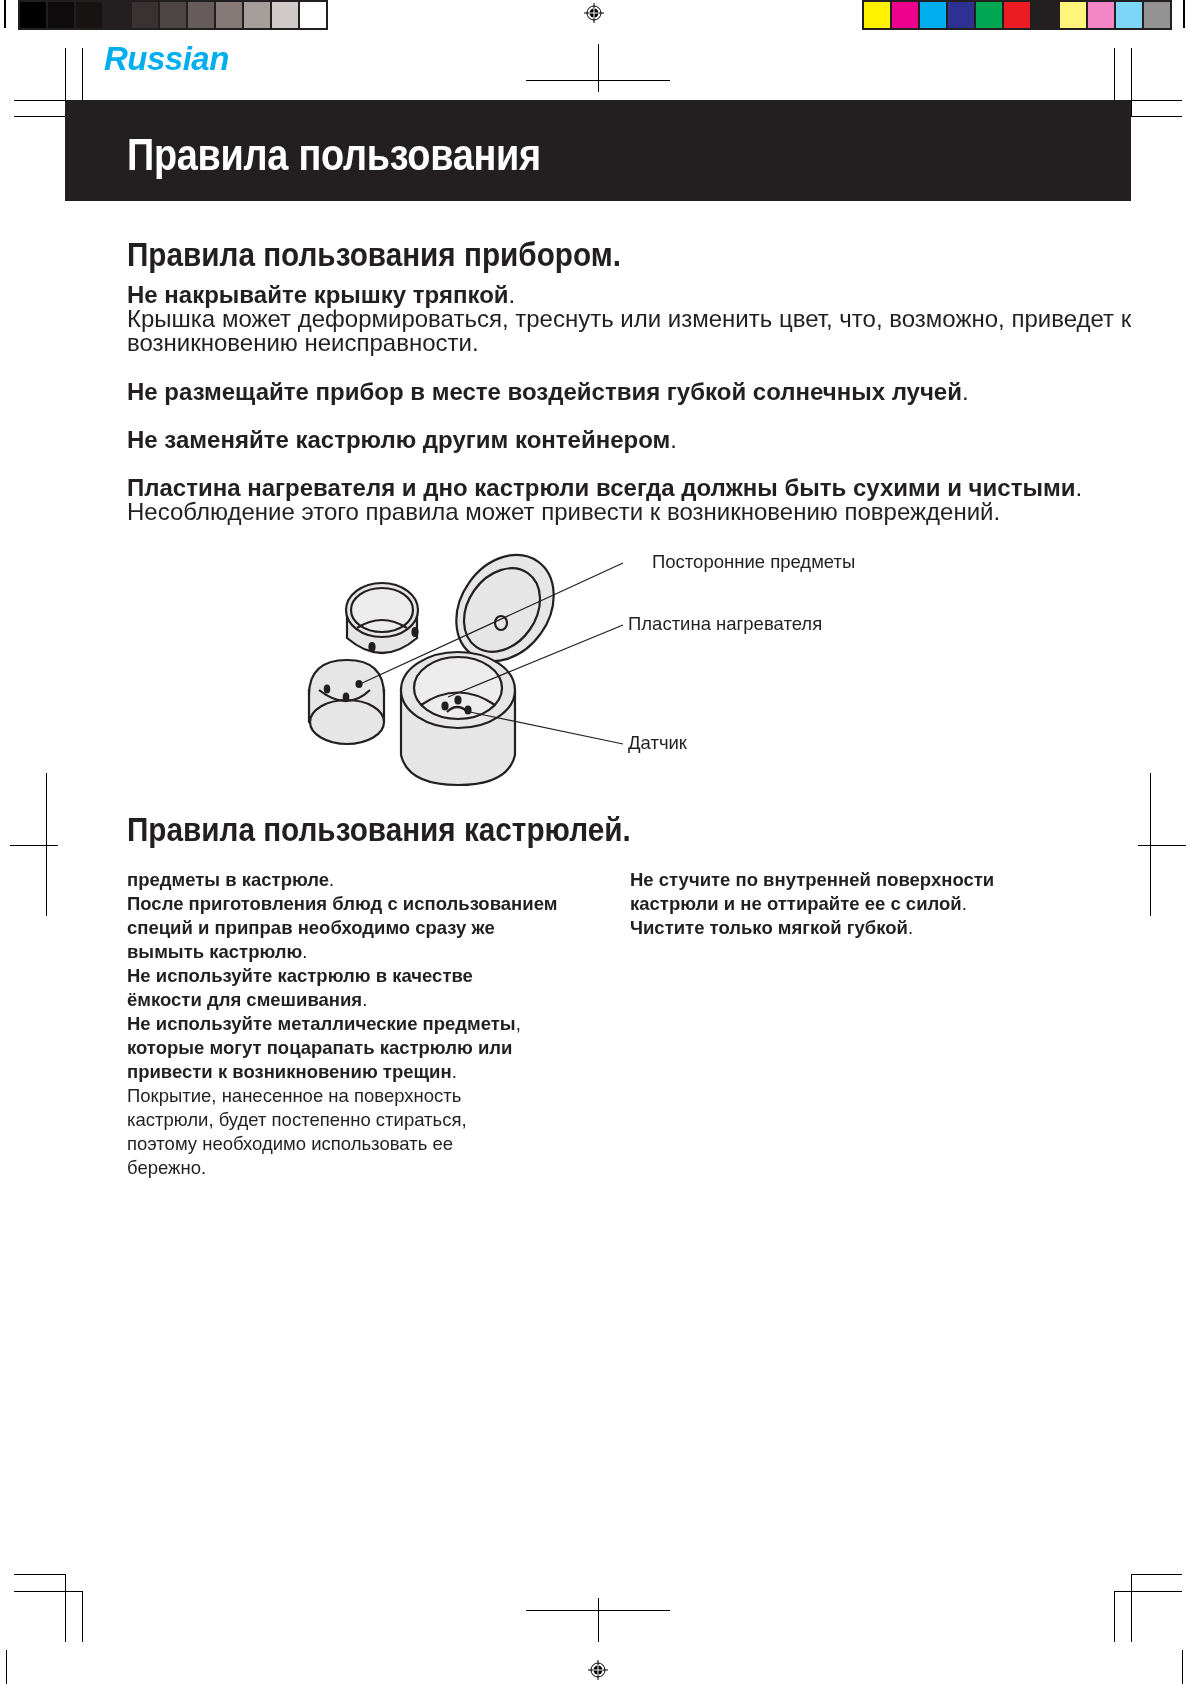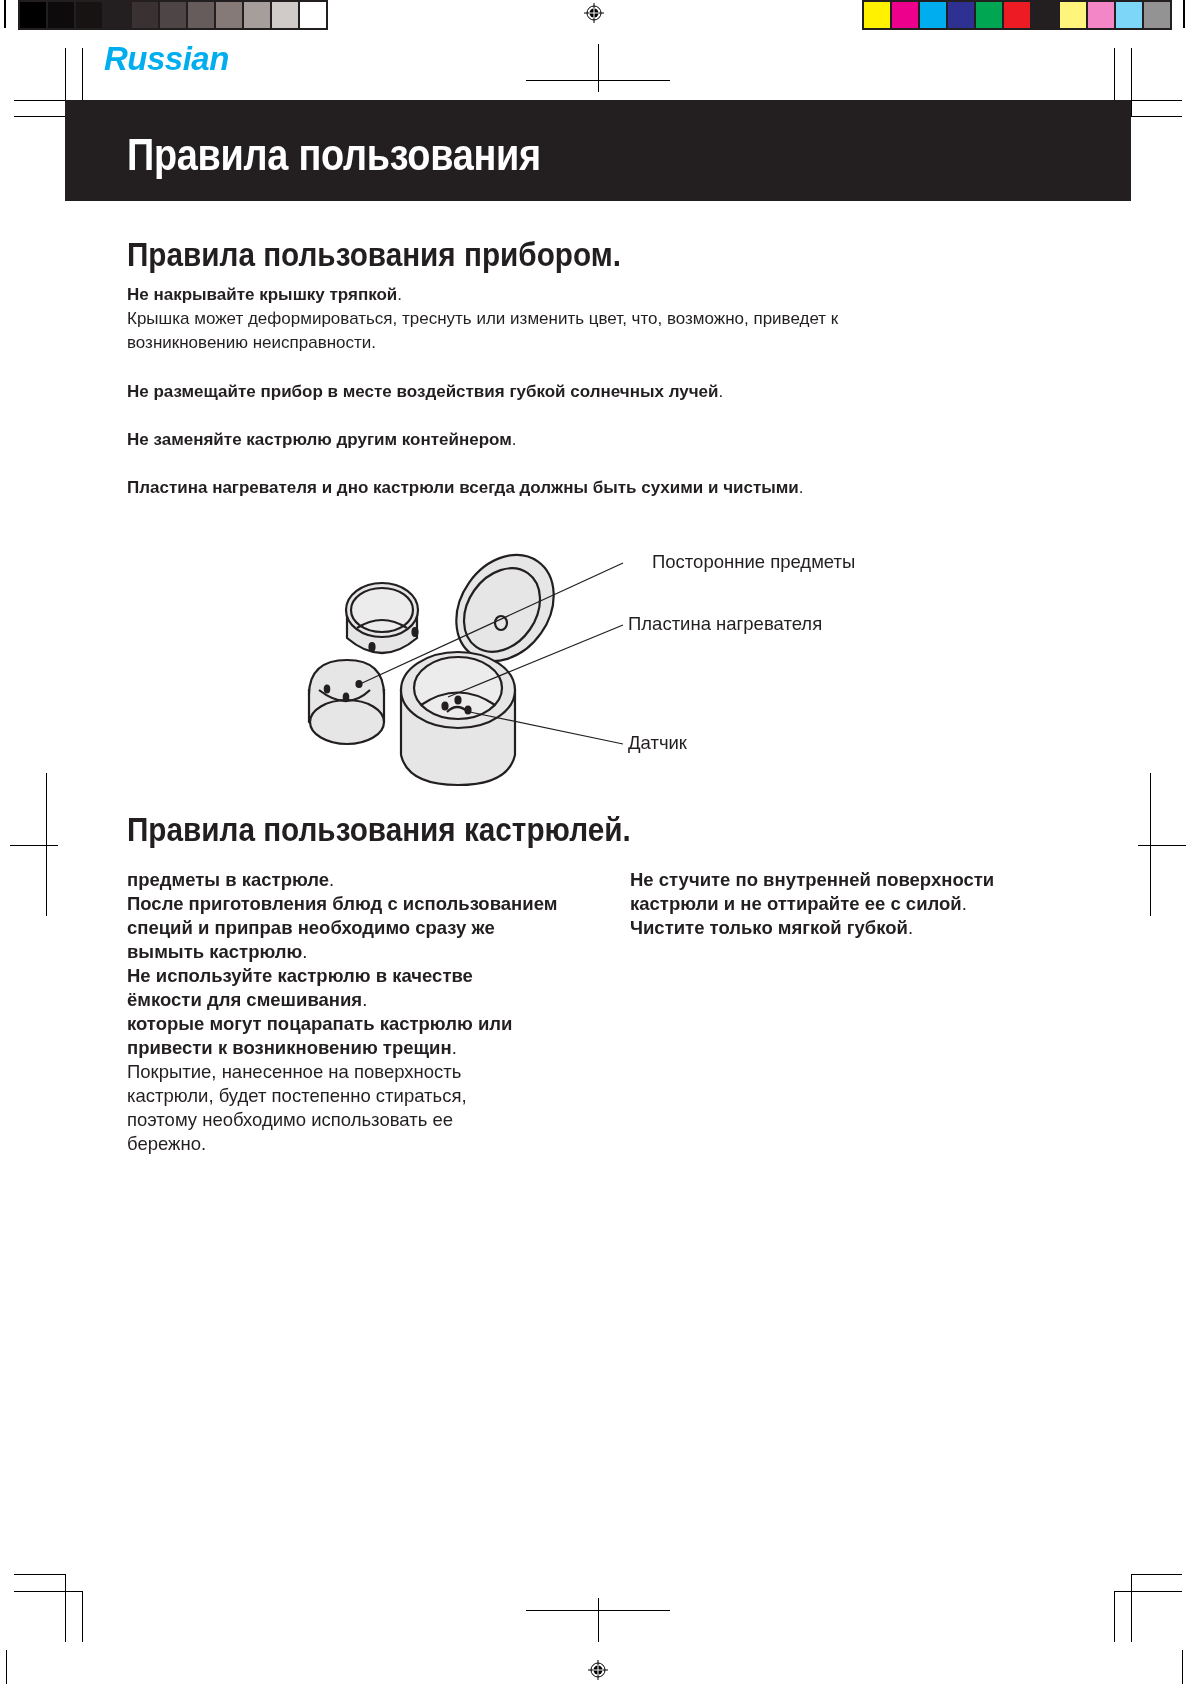--- a/index.html
+++ b/index.html
@@ -6,21 +6,21 @@
   body { width:1190px; height:1684px; position:relative; overflow:hidden; font-family:"Liberation Sans", sans-serif; color:#231f20; }
   .abs { position:absolute; }
   .ln { position:absolute; background:#000; }
   .swatches { position:absolute; display:flex; border:2px solid #231f20; background:#231f20; gap:2px; }
   .sw { width:26px; height:26px; }
   .target { position:absolute; width:20px; height:20px; }
   .lang { position:absolute; left:104px; top:40px; font-size:33px; font-weight:bold; font-style:italic; color:#00aeef; letter-spacing:-0.5px; }
   .banner { position:absolute; left:65px; top:100px; width:1066px; height:101px; background:#231f20; }
   .banner-title { position:absolute; left:62px; top:30px; font-size:44px; font-weight:bold; color:#ffffff; transform:scaleX(0.86); transform-origin:left center; white-space:nowrap; letter-spacing:-0.3px; }
   .h1 { position:absolute; left:127px; font-size:33px; font-weight:bold; color:#231f20; white-space:nowrap; transform:scaleX(0.9); transform-origin:left center; }
-  .p { position:absolute; left:127px; font-size:17px; line-height:24px; white-space:nowrap; }
+  .p { position:absolute; left:127px; font-size:24px; line-height:24px; white-space:nowrap; }
   .b { font-weight:bold; }
   .col { position:absolute; font-size:18.5px; line-height:24px; white-space:nowrap; }
   .label { position:absolute; left:628px; font-size:18.5px; white-space:nowrap; }
 </style>
 </head>
 <body>
 
 <div class="ln" style="left:4px;top:0;width:2px;height:28px;"></div>
 <div class="swatches" style="left:18px;top:0;">
   <div class="sw" style="background:#000000"></div>
@@ -119,20 +119,21 @@
 <div class="p" style="top:380px;">
   <span class="b">Не размещайте прибор в месте воздействия губкой солнечных лучей</span><span>.</span>
 </div>
 
 <div class="p" style="top:428px;">
   <span class="b">Не заменяйте кастрюлю другим контейнером</span><span>.</span>
 </div>
 
 <div class="p" style="top:476px;">
   <span class="b">Пластина нагревателя и дно кастрюли всегда должны быть сухими и чистыми</span><span>.</span><br>
+  <span>Несоблюдение этого правила может привести к возникновению повреждений.</span>
 </div>
 
 <svg class="abs" style="left:290px;top:540px;" width="340" height="250" viewBox="290 540 340 250">
   <g stroke="#231f20" stroke-width="2.2" fill="#e6e6e6">
 
     <g>
       <path d="M347 608 L347 638 Q382 668 417 638 L417 608"></path>
       <ellipse cx="382" cy="610" rx="36" ry="27"></ellipse>
       <ellipse cx="382" cy="610" rx="31" ry="22" fill="#ececec"></ellipse>
       <path d="M357 628 Q382 612 407 628" fill="none"></path>
@@ -181,20 +182,21 @@
 
 <div class="h1" style="top:811px;">Правила пользования кастрюлей.</div>
 
 <div class="col" style="left:127px;top:868px;">
   <div><span class="b">предметы в кастрюле</span><span>.</span></div>
   <div><span class="b">После приготовления блюд с использованием</span></div>
   <div><span class="b">специй и приправ необходимо сразу же</span></div>
   <div><span class="b">вымыть кастрюлю</span><span>.</span></div>
   <div><span class="b">Не используйте кастрюлю в качестве</span></div>
   <div><span class="b">ёмкости для смешивания</span><span>.</span></div>
+  <div><span class="b">Не используйте металлические предметы</span><span>,</span></div>
   <div><span class="b">которые могут поцарапать кастрюлю или</span></div>
   <div><span class="b">привести к возникновению трещин</span><span>.</span></div>
   <div><span>Покрытие, нанесенное на поверхность</span></div>
   <div><span>кастрюли, будет постепенно стираться,</span></div>
   <div><span>поэтому необходимо использовать ее</span></div>
   <div><span>бережно.</span></div>
 </div>
 
 <div class="col" style="left:630px;top:868px;">
   <div><span class="b">Не стучите по внутренней поверхности</span></div>

